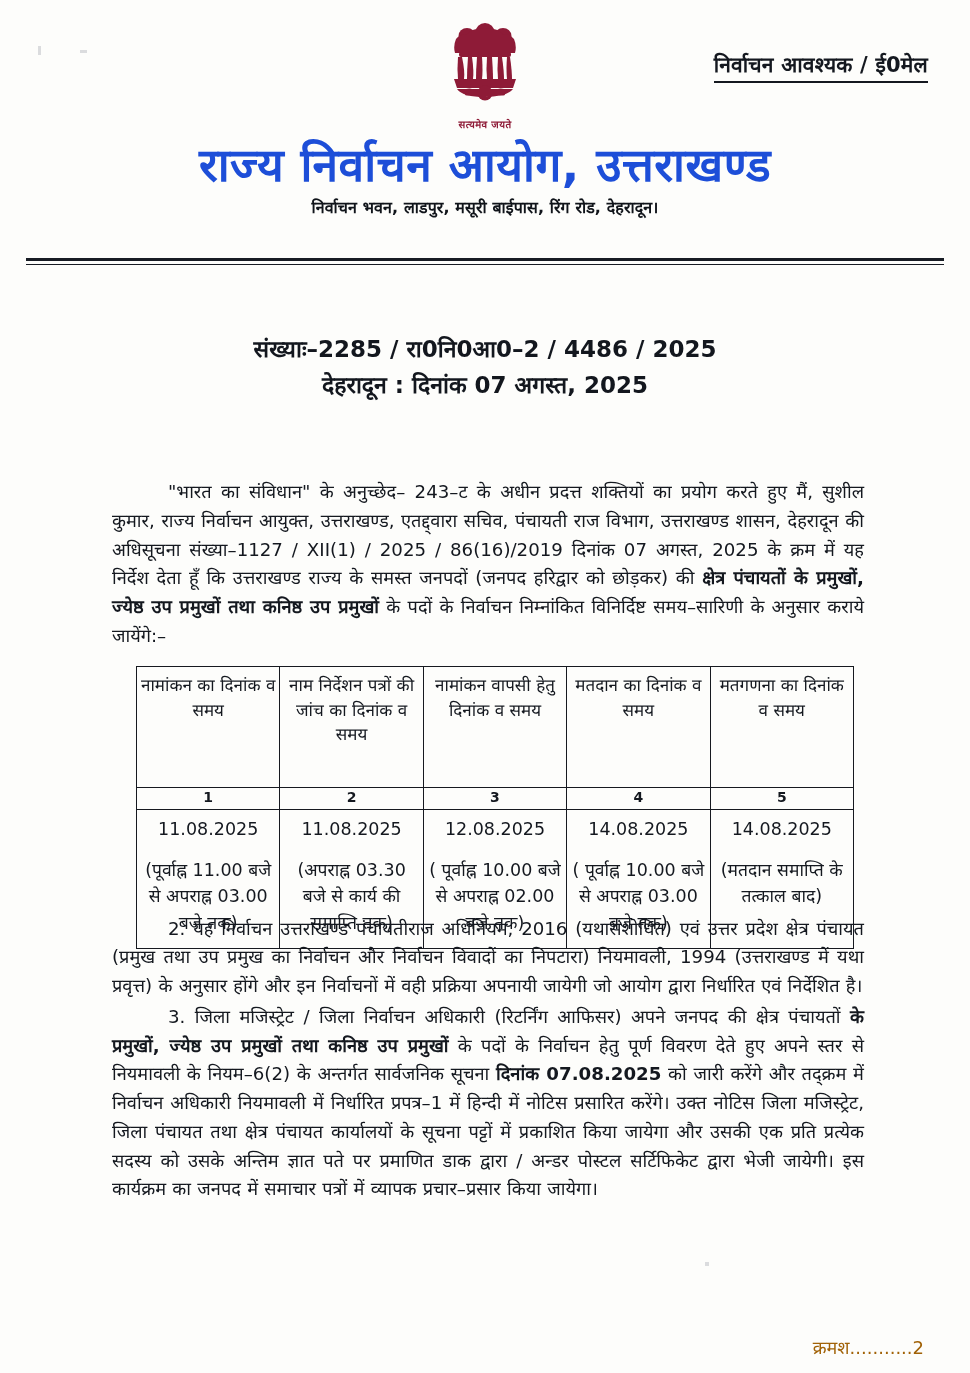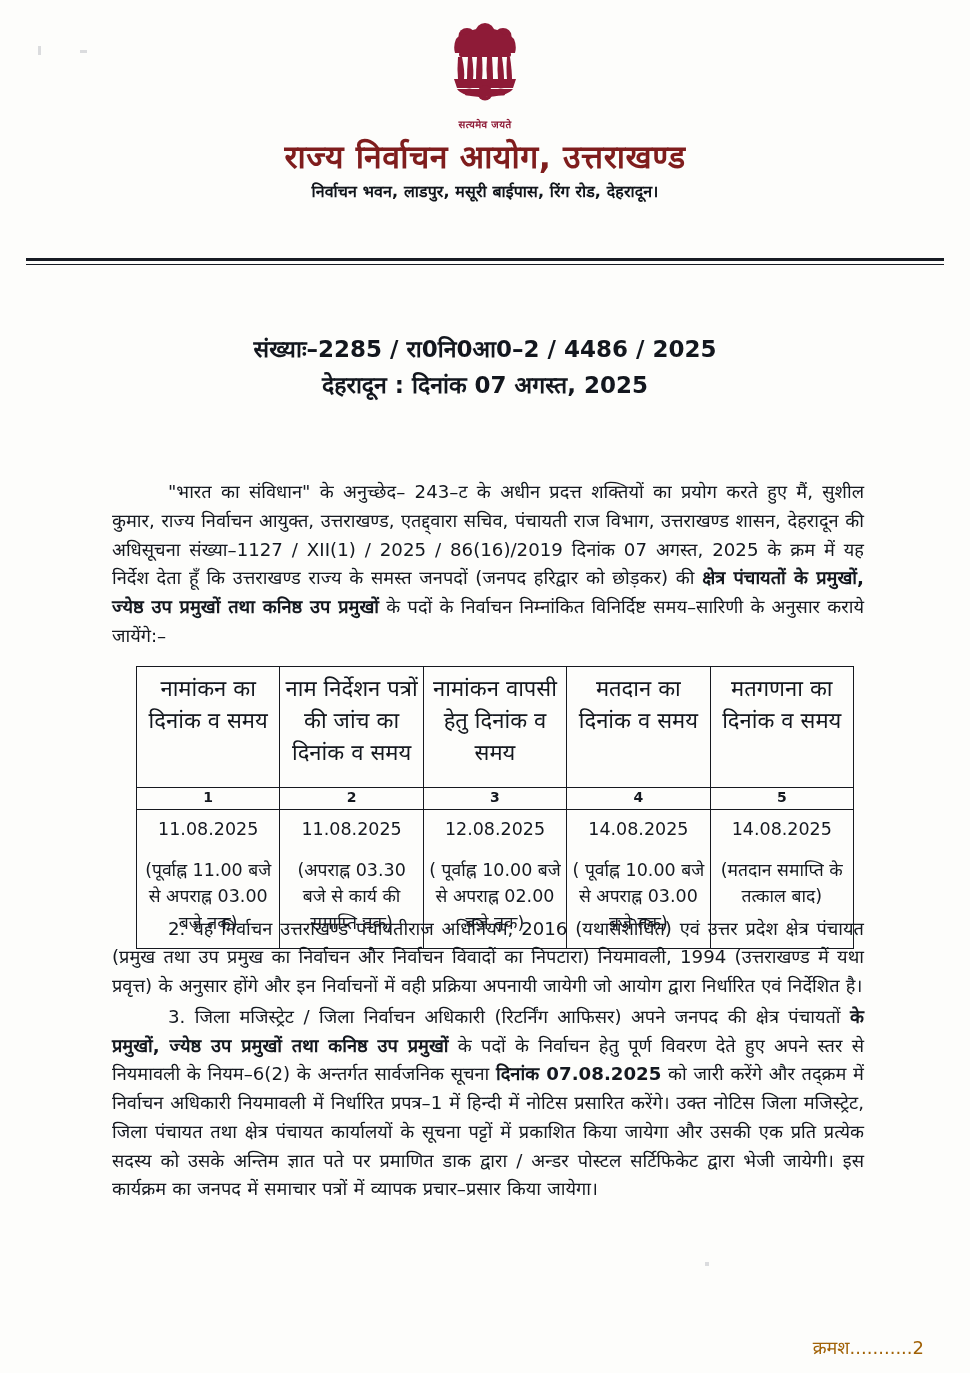--- a/index.html
+++ b/index.html
@@ -57,23 +57,23 @@
   
   .lh {
     position: absolute;
     top: 140px;
     left: 0;
     right: 0;
     text-align: center;
   }
   .lh-title {
     font-family: "DejaVu Sans", sans-serif;
-    font-size: 32px;
+    font-size: 46px;
     font-weight: 700;
-    color: #7f1d1d;
+    color: #1d4ed8;
     letter-spacing: .5px;
     line-height: 1.12;
   }
   .lh-addr {
     font-family: "DejaVu Sans", sans-serif;
     font-size: 16px;
     font-weight: 600;
     color: #10141a;
     margin-top: 4px;
     letter-spacing: .1px;
@@ -170,21 +170,21 @@
   }
   table.sched th,
   table.sched td {
     border: 1.6px solid #16191f;
     text-align: center;
     vertical-align: top;
     font-family: "DejaVu Sans", sans-serif;
     color: #14181f;
   }
   table.sched th {
-    font-size: 22px;
+    font-size: 17px;
     font-weight: 400;
     line-height: 1.45;
     padding: 6px 4px 10px;
     height: 104px;
   }
   table.sched td.numrow {
     font-size: 14px;
     font-weight: 600;
     padding: 1px 2px 3px;
     line-height: 1.2;
@@ -221,20 +221,21 @@
 </style>
 </head>
 <body>
 
 <div class="page">
 
   <div class="speck" style="left:38px; top:46px; width:3px; height:9px;"></div>
   <div class="speck" style="left:80px; top:50px; width:7px; height:3px;"></div>
   <div class="speck" style="left:705px; top:1262px; width:4px; height:4px;"></div>
 
+  <div class="toptag">निर्वाचन आवश्यक / ई0मेल</div>
 
   <div class="emblem-wrap">
     <div class="emblem">
       <svg width="86" height="96" viewBox="0 0 86 96" aria-hidden="true">
         <g fill="#8e1b37">
 
           <ellipse cx="43" cy="13" rx="9.5" ry="9"></ellipse>
           <ellipse cx="25" cy="17" rx="8.5" ry="8"></ellipse>
           <ellipse cx="61" cy="17" rx="8.5" ry="8"></ellipse>
           <path d="M14 20 q5 -6 11 -4 q4 -7 18 -7 q14 0 18 7 q6 -2 11 4 q3 7 1 14 l-60 0 q-2 -7 1 -14 z"></path>

